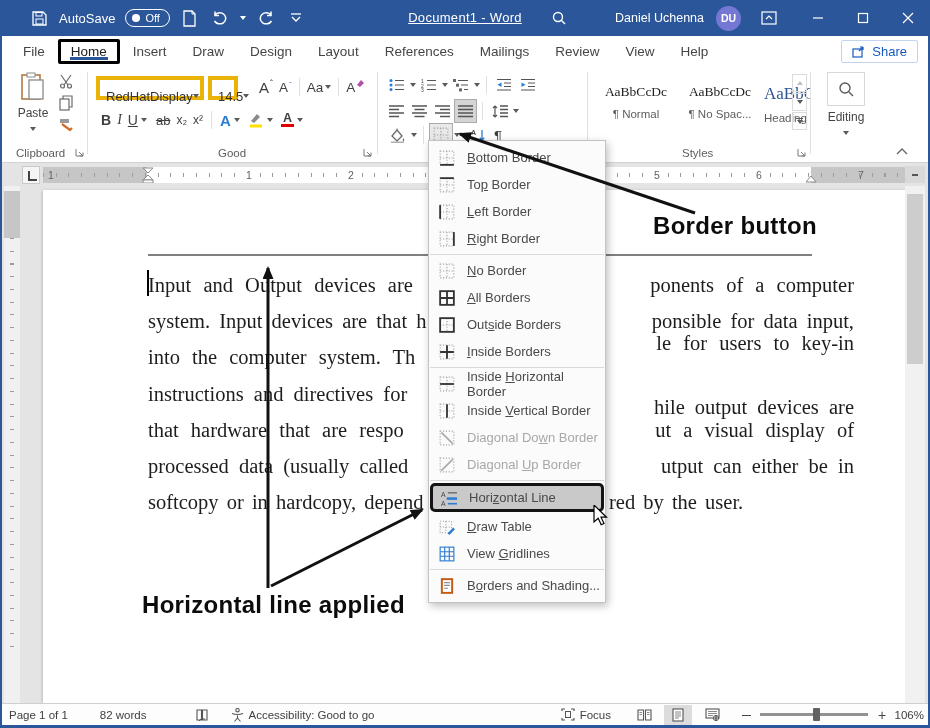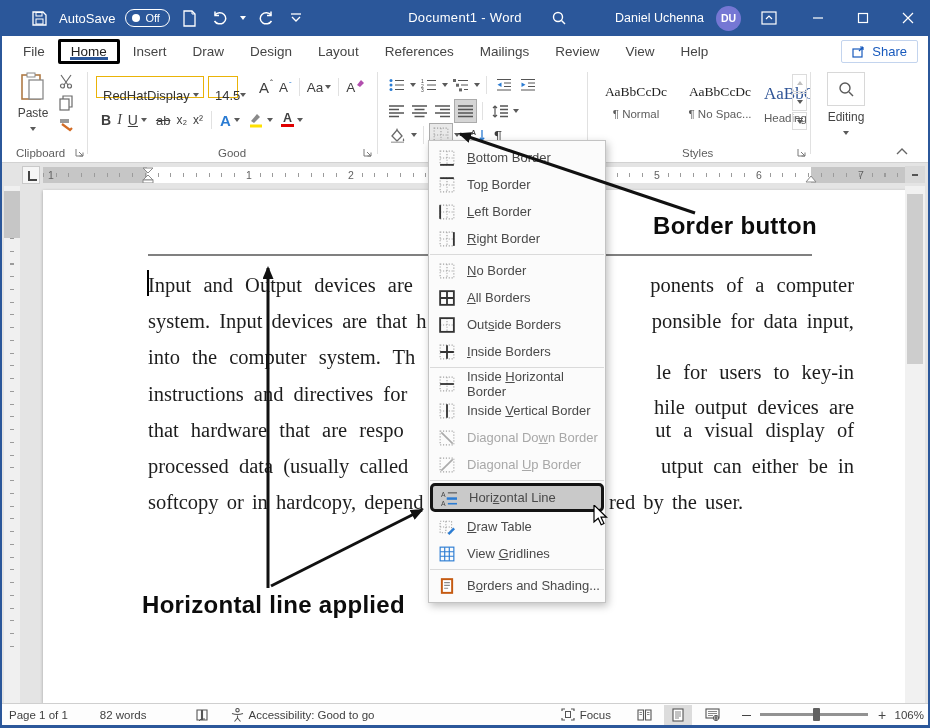--- a/index.html
+++ b/index.html
@@ -15,21 +15,21 @@
 
   
   #titlebar { position:absolute; left:0; top:0; width:930px; height:36px; background:#2b579a;
     color:#fff; font-size:13px; display:flex; align-items:center; z-index:20; }
   .tb-left { display:flex; align-items:center; gap:10px; padding-left:29px; }
   .tb-ic { display:flex; align-items:center; justify-content:center; width:20px; height:20px; }
   #autosave-pill { display:flex; align-items:center; gap:5px; border:1px solid #fff; border-radius:9px;
     padding:1px 9px 1px 6px; font-size:11px; height:18px; }
   #autosave-pill .dot { width:8px; height:8px; background:#fff; border-radius:50%; }
   #tb-title { position:absolute; left:0; right:0; text-align:center; top:10px; font-size:13px;
-    letter-spacing:.3px; pointer-events:none; }
+    letter-spacing:.3px; pointer-events:none;text-decoration:underline; }
   .tb-right { position:absolute; right:0; top:0; height:36px; display:flex; align-items:center; }
   #tb-user { font-size:12.5px; margin:0 12px 0 24px; }
   #tb-avatar { width:25px; height:25px; border-radius:50%; background:#7577d4; color:#fff;
     font-size:10.5px; font-weight:bold; display:flex; align-items:center; justify-content:center; }
   .winbtn { width:45px; height:36px; display:flex; align-items:center; justify-content:center; }
 
   
   #tabbar { position:absolute; left:0; top:36px; width:930px; height:30px; background:#fff;
     display:flex; align-items:center; z-index:20; }
   #tabs { display:flex; align-items:center; padding-left:10px; }
@@ -42,21 +42,21 @@
   
   #ribbon { position:absolute; left:2px; top:66px; width:926px; height:97px; background:#fff;
     border-bottom:1px solid #d2d2d2; z-index:10; font-size:12px; color:#444; }
   .vdiv { position:absolute; top:6px; height:82px; width:1px; background:#e1e1e1; }
   .grouplabel { position:absolute; bottom:3px; font-size:11.5px; color:#5d5d5d; }
   .launcher { position:absolute; bottom:4px; width:11px; height:11px; }
   .ic { display:inline-flex; align-items:center; justify-content:center; }
   .caret { width:0; height:0; border-left:3.5px solid transparent; border-right:3.5px solid transparent;
     border-top:4px solid #5a5a5a; display:inline-block; }
   .rbtn { display:inline-flex; align-items:center; justify-content:center; height:22px; padding:0 3px; color:#3f3f3f; }
-  .combo { display:flex; align-items:center; justify-content:space-between; border:1px solid #eab308;
+  .combo { display:flex; align-items:center; justify-content:space-between; border:4px solid #eab308;
     height:22px; background:#fff; font-size:13px; color:#333; padding:16px 4px 0 6px; }
   .glyph { font-size:13.5px; color:#3f3f3f; }
 
   
   #border-menu { position:absolute; left:428px; top:140px; width:178px; background:#fbfbfb;
     border:1px solid #c3c3c3; box-shadow:2px 3px 8px rgba(0,0,0,.25); z-index:40; padding:3px 0; }
   .menu-item { display:flex; align-items:center; height:27px; padding-left:10px; font-size:13px; color:#4a4a4a; }
   .menu-item .mi-icon { width:16px; height:16px; margin-right:12px; display:flex; align-items:center; }
   .menu-item.disabled { color:#a8a8a8; }
   .menu-item.hl { background:#c9c9c9; border:3px solid #141414; border-radius:5px; height:29px; margin:1px 1px; padding-left:8px; }
@@ -509,21 +509,21 @@
       </div>
     <div id="page">
       <div id="applied-hline"></div>
       <div id="caret-bar"></div>
       <div id="doc-lines">
           <div class="docline" style="left: 105px; top: 80px; word-spacing: 7px;">Input and Output devices are</div>
           <div class="docline" style="right: 61px; top: 80px; word-spacing: 7px;">ponents of a computer</div>
           <div class="docline" style="left: 105px; top: 116.2px; word-spacing: 4px;">system. Input devices are that h</div>
           <div class="docline" style="right: 61px; top: 116.2px; word-spacing: 4px;">ponsible for data input,</div>
           <div class="docline" style="left: 105px; top: 152.4px; word-spacing: 7px;">into the computer system. Th</div>
-          <div class="docline" style="right: 61px; top: 167px; word-spacing: 7px;">le for users to key-in</div>
+          <div class="docline" style="right: 61px; top: 138px; word-spacing: 7px;">le for users to key-in</div>
           <div class="docline" style="left: 105px; top: 188.6px; word-spacing: 5px;">instructions and directives for</div>
           <div class="docline" style="right: 61px; top: 202px; word-spacing: 5px;">hile output devices are</div>
           <div class="docline" style="left: 105px; top: 224.8px; word-spacing: 7px;">that hardware that are respo</div>
           <div class="docline" style="right: 61px; top: 224.8px; word-spacing: 7px;">ut a visual display of</div>
           <div class="docline" style="left: 105px; top: 261px; word-spacing: 5px;">processed data (usually called</div>
           <div class="docline" style="right: 61px; top: 261px; word-spacing: 5px;">utput can either be in</div>
           <div class="docline" style="left: 105px; top: 297.2px; word-spacing: 3px;">softcopy or in hardcopy, depend</div>
           <div class="docline" style="left: 566px; top: 297.2px; word-spacing: 3px;">red by the user.</div>
         </div>
     </div>

